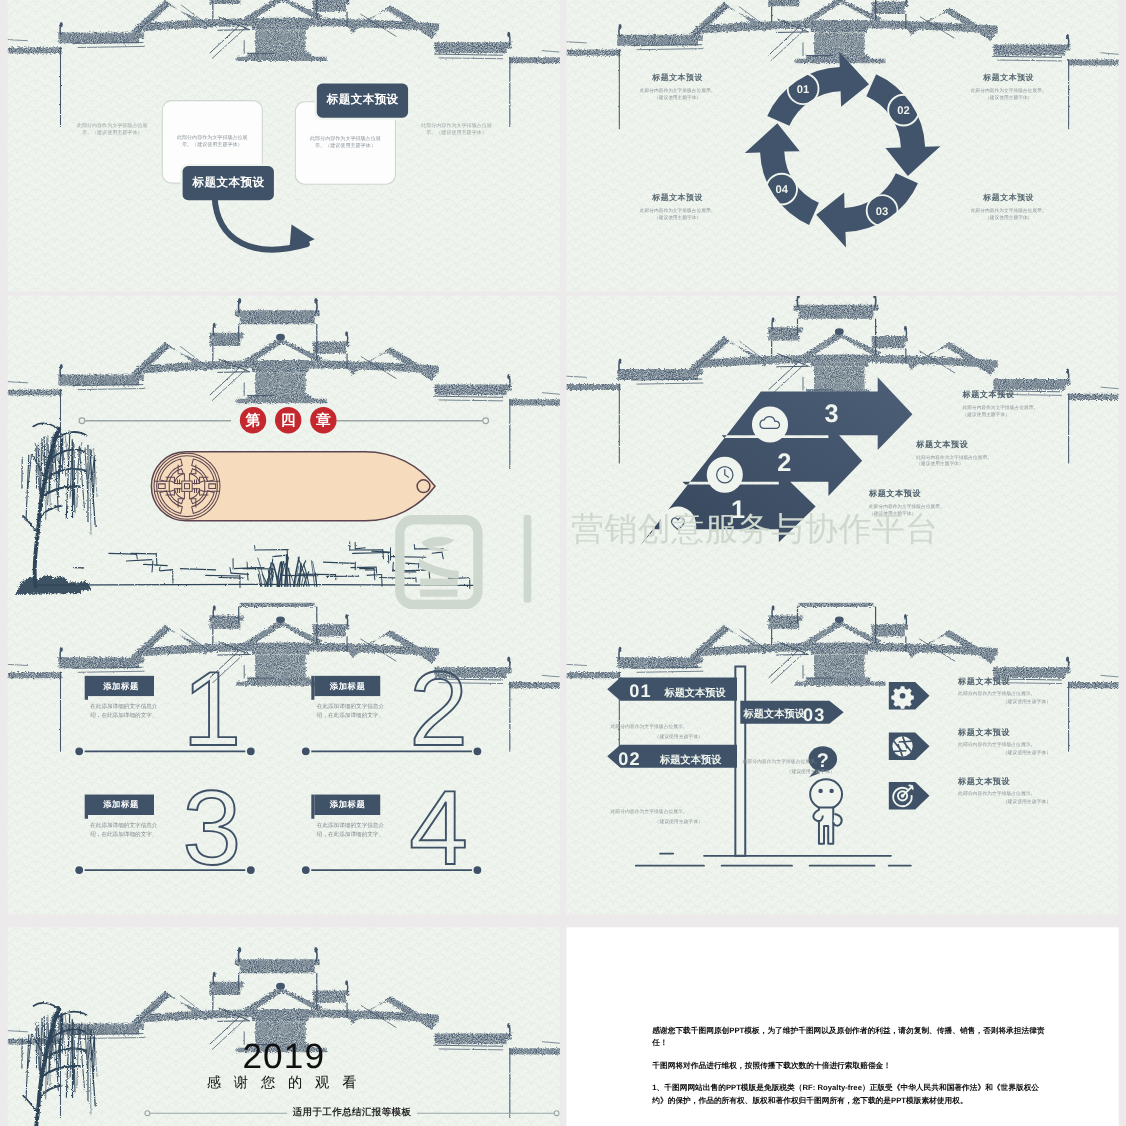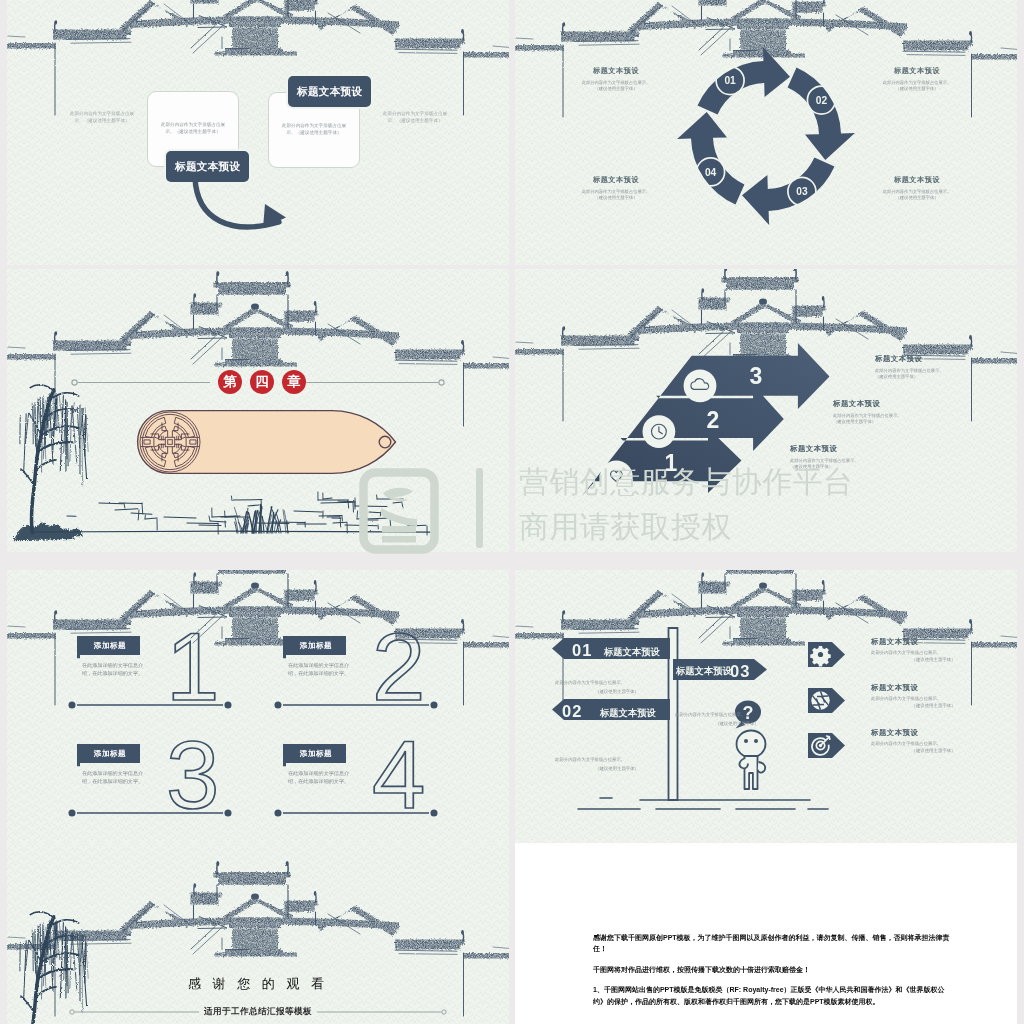--- a/index.html
+++ b/index.html
@@ -1,20 +1,20 @@
 <!DOCTYPE html>
 <html><head>
 <meta charset="utf-8">
 <style>
   html,body{margin:0;padding:0;}
   body{width:1024px;height:1024px;background:#eceaeb;overflow:hidden;
        font-family:"Liberation Sans",sans-serif;-webkit-font-smoothing:antialiased;}
   #page{position:relative;width:1024px;height:1024px;}
   .slide{position:absolute;width:502px;height:283px;overflow:hidden;background:#eff4ee;}
-  .r0{top:-18px}.r1{top:269px}.r2{top:570px}.r3{top:843px}
+  .r0{top:-18px}.r1{top:269px}.r2{top:548px}.r3{top:843px}
   .cL{left:7px}.cR{left:515px}
   .scale{position:absolute;inset:0;
     background-image:
       radial-gradient(circle at 50% 100%, transparent 7.6px, #e4ece3 7.6px, #e4ece3 8.3px, transparent 8.4px),
       radial-gradient(circle at 50% 100%, transparent 7.6px, #e4ece3 7.6px, #e4ece3 8.3px, transparent 8.4px);
     background-size:17px 9px,17px 9px;
     background-position:0 0, 8.5px 4.5px;
     opacity:.85;pointer-events:none;}
   svg{display:block;overflow:visible}
   .abs{position:absolute}
@@ -40,21 +40,21 @@
   .s8body{position:absolute;left:78px;top:89px;width:358px;font-size:7px;line-height:11.4px;
     color:#0e0e0e;font-weight:700;}
   .s8body p{margin:0 0 9px 0;}
   
   .s7year{position:absolute;left:0;right:0;top:101px;text-align:center;font-size:32px;
     font-weight:400;color:#101010;letter-spacing:1px;line-height:1;
     font-family:"Liberation Sans",sans-serif;}
   .s7head{position:absolute;left:0;right:0;top:134px;text-align:center;font-size:13px;
     font-weight:400;color:#101010;letter-spacing:4px;line-height:1;}
   .s7subwrap{position:absolute;left:0;right:0;top:163px;display:flex;align-items:center;
-    justify-content:center;gap:5px;}
+    justify-content:flex-end;gap:5px;}
   .s7sub{font-size:8.6px;font-weight:700;color:#2b2b2b;letter-spacing:.4px;white-space:nowrap;}
   .s7line{display:block;}
   
   .s6sb{position:absolute;width:124px;font-size:4.4px;line-height:9px;color:#8b9499;}
   .s6sb .c{text-align:center;}
   .s6ft{position:absolute;width:125px;}
   .s6t{font-size:7.4px;font-weight:700;color:#4f606c;letter-spacing:.5px;margin-bottom:3px;}
   .s6b{font-size:4.4px;line-height:6.6px;color:#8b9499;}
   .s6b.c{text-align:center;}
   
@@ -724,20 +724,21 @@
     </div>
   </div>
   <div class="slide r3 cL">
       <div class="scale"></div>
     <svg class="abs" style="left:0;top:16px" width="502" height="160" viewBox="0 0 502 160">
         <use href="#house"></use>
       </svg>
     <svg class="abs" style="left:2px;top:48px" width="96" height="170" viewBox="0 0 90 165">
         <use href="#willow"></use>
       </svg>
+    <div class="s7year">2019</div>
     <div class="s7head">感 谢 您 的 观 看</div>
     <div class="s7subwrap">
       <svg class="s7line" width="130" height="10" viewBox="0 0 130 10">
         <circle cx="3" cy="5" r="2.2" fill="none" stroke="#9aa6a6" stroke-width="1"></circle>
         <path d="M5.5 5 H130" stroke="#9aa6a6" stroke-width="1"></path>
       </svg>
       <div class="s7sub">适用于工作总结汇报等模板</div>
       <svg class="s7line" width="130" height="10" viewBox="0 0 130 10">
         <path d="M0 5 H124.5" stroke="#9aa6a6" stroke-width="1"></path>
         <circle cx="127" cy="5" r="2.2" fill="none" stroke="#9aa6a6" stroke-width="1"></circle>
@@ -757,15 +758,14 @@
       <rect x="4.5" y="4.5" width="71" height="77" rx="12" fill="none" stroke="#cfd8cf" stroke-width="8.5"></rect>
       <g fill="#cfd8cf">
         <path d="M24 25 c10 -7,22 -6,30 -2 c-4 4,-12 6,-20 6 l16 3 c-9 3,-21 1,-26 -7 z"></path>
         <path d="M22 40 c14 8,30 11,36 11 v7 c-12 0,-28 -5,-36 -11 z"></path>
         <path d="M23 58 h34 v6.5 h-34 z"></path>
         <path d="M23 68 h34 v6.5 h-34 z"></path>
       </g>
     </svg>
     <div style="position:absolute;left:476px;top:468px;width:7px;height:80px;background:#cfd8cf;border-radius:3px;"></div>
     <div class="wm-line" style="left:519px;top:467px">营销创意服务与协作平台</div>
-    <div class="wm-line" style="left:519px;top:512px">商用请获取授权</div>
   </div>
 </div>
 
 </body></html>

